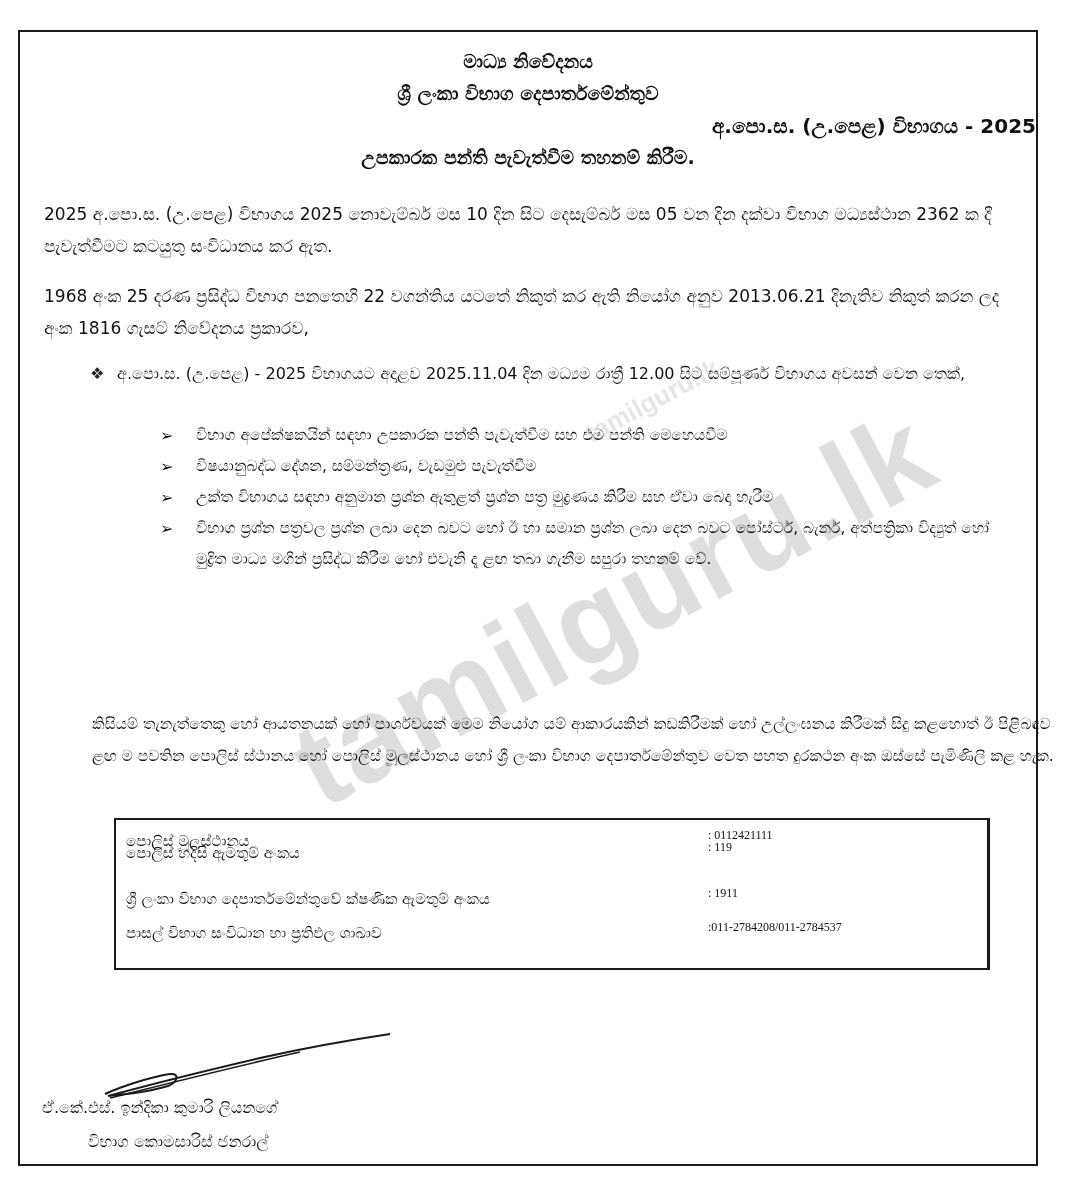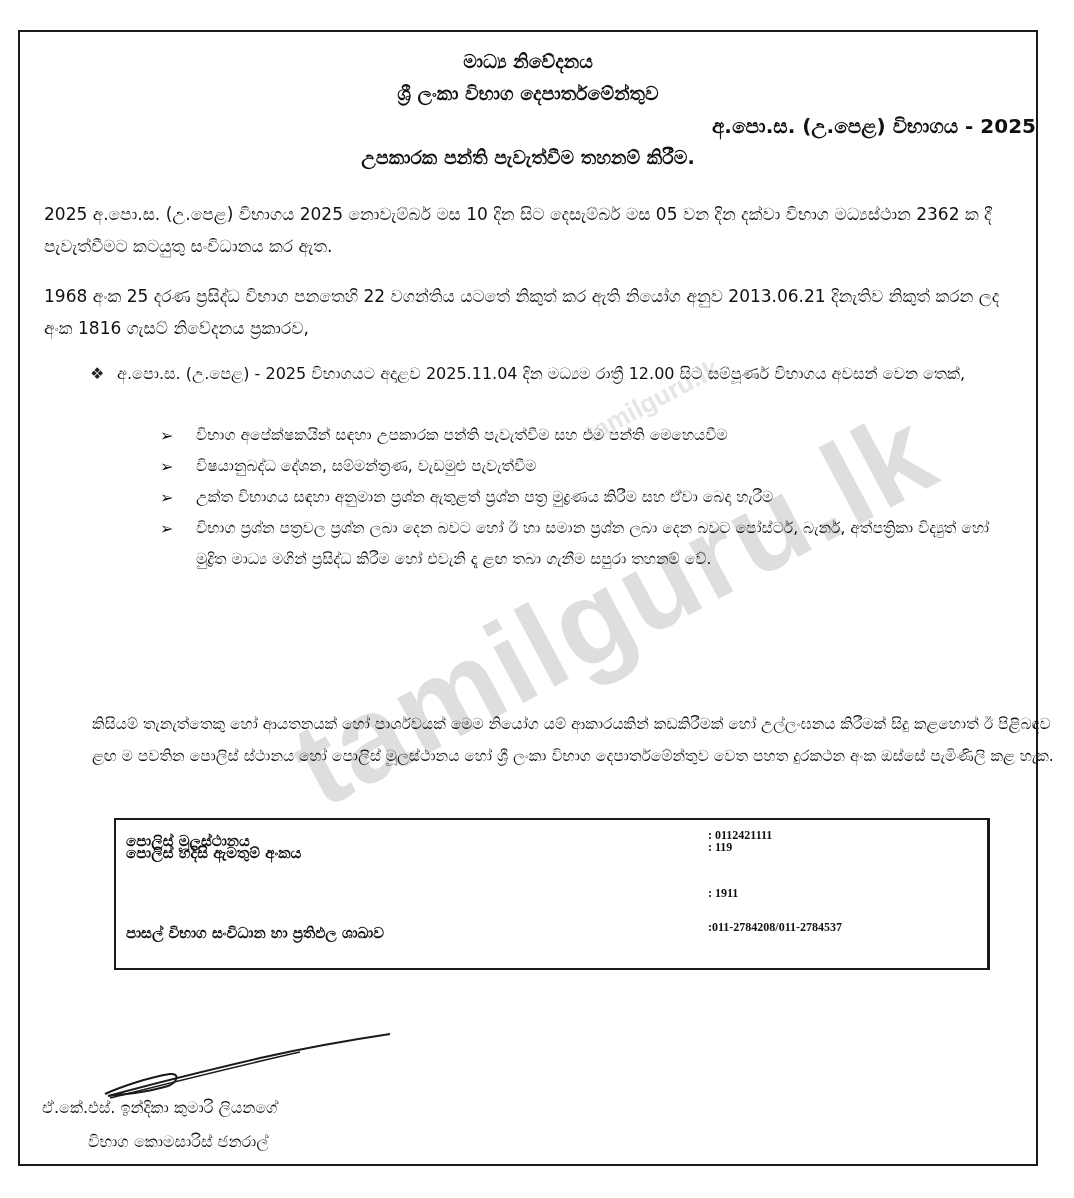--- a/index.html
+++ b/index.html
@@ -22,21 +22,21 @@
   .bullet-block { position: absolute; left: 70px; top: 326px; width: 920px; font-size: 16px; line-height: 31px; }
   .diamond { display: inline-block; width: 22px; color: #222; font-size: 16px; }
   .bullet-text { display: inline; }
   .sublist { position: absolute; left: 140px; top: 388px; width: 860px; font-size: 15.5px; line-height: 31px; list-style: none; margin: 0; padding: 0; }
   .sublist li { position: relative; padding-left: 36px; }
   .arrow { position: absolute; left: 0; top: 0; font-size: 16px; }
   .para-small { position: absolute; left: 24px; width: 980px; font-size: 15.5px; line-height: 32px; }
   .p3 { top: 588px; }
   .p4 { top: 676px; margin-left: 48px; }
   .contact-box { position: absolute; left: 94px; top: 786px; width: 876px; height: 152px;
-                 border: 2px solid #1a1a1a; border-right-width: 3px; box-sizing: border-box; font-weight: bold; }
+                 border: 2px solid #1a1a1a; border-right-width: 3px; box-sizing: border-box; }
   .contact-row { position: absolute; left: 10px; width: 850px; height: 28px; font-size: 15px; }
   .contact-label { position: absolute; left: 0; top: 4px; }
   .contact-value { position: absolute; left: 582px; top: 0; font-family: "Liberation Serif", serif; font-size: 12px; }
   .r1 { top: 8px; } .r2 { top: 20px; } .r3 { top: 66px; } .r4 { top: 100px; }
   .signature { position: absolute; left: 40px; top: 1000px; width: 380px; height: 70px; }
   .sig-name { position: absolute; left: 22px; top: 1066px; font-size: 16px; font-weight: normal; }
   .sig-title { position: absolute; left: 22px; top: 1100px; font-size: 16px; margin-left: 46px; }
 </style>
 </head>
 <body>
@@ -83,20 +83,21 @@
   <div class="contact-box">
     <div class="contact-row r1">
       <span class="contact-label">පොලිස් මූලස්ථානය</span>
       <span class="contact-value">: 0112421111</span>
     </div>
     <div class="contact-row r2">
       <span class="contact-label">පොලිස් හදිසි ඇමතුම් අංකය</span>
       <span class="contact-value">: 119</span>
     </div>
     <div class="contact-row r3">
+      <span class="contact-label">ශ්‍රී ලංකා විභාග දෙපාර්තමේන්තුවේ ක්ෂණික ඇමතුම් අංකය</span>
       <span class="contact-value">: 1911</span>
     </div>
     <div class="contact-row r4">
       <span class="contact-label">පාසල් විභාග සංවිධාන හා ප්‍රතිඵල ශාඛාව</span>
       <span class="contact-value">:011-2784208/011-2784537</span>
     </div>
   </div>
 
   <svg class="signature" viewBox="0 0 380 70">
     <path d="M45 62 C 60 55, 90 45, 110 42 C 120 41, 118 50, 108 54 C 95 58, 70 62, 48 64 C 70 58, 140 40, 200 26 C 240 17, 290 8, 330 2" fill="none" stroke="#1a1a1a" stroke-width="2"></path>

